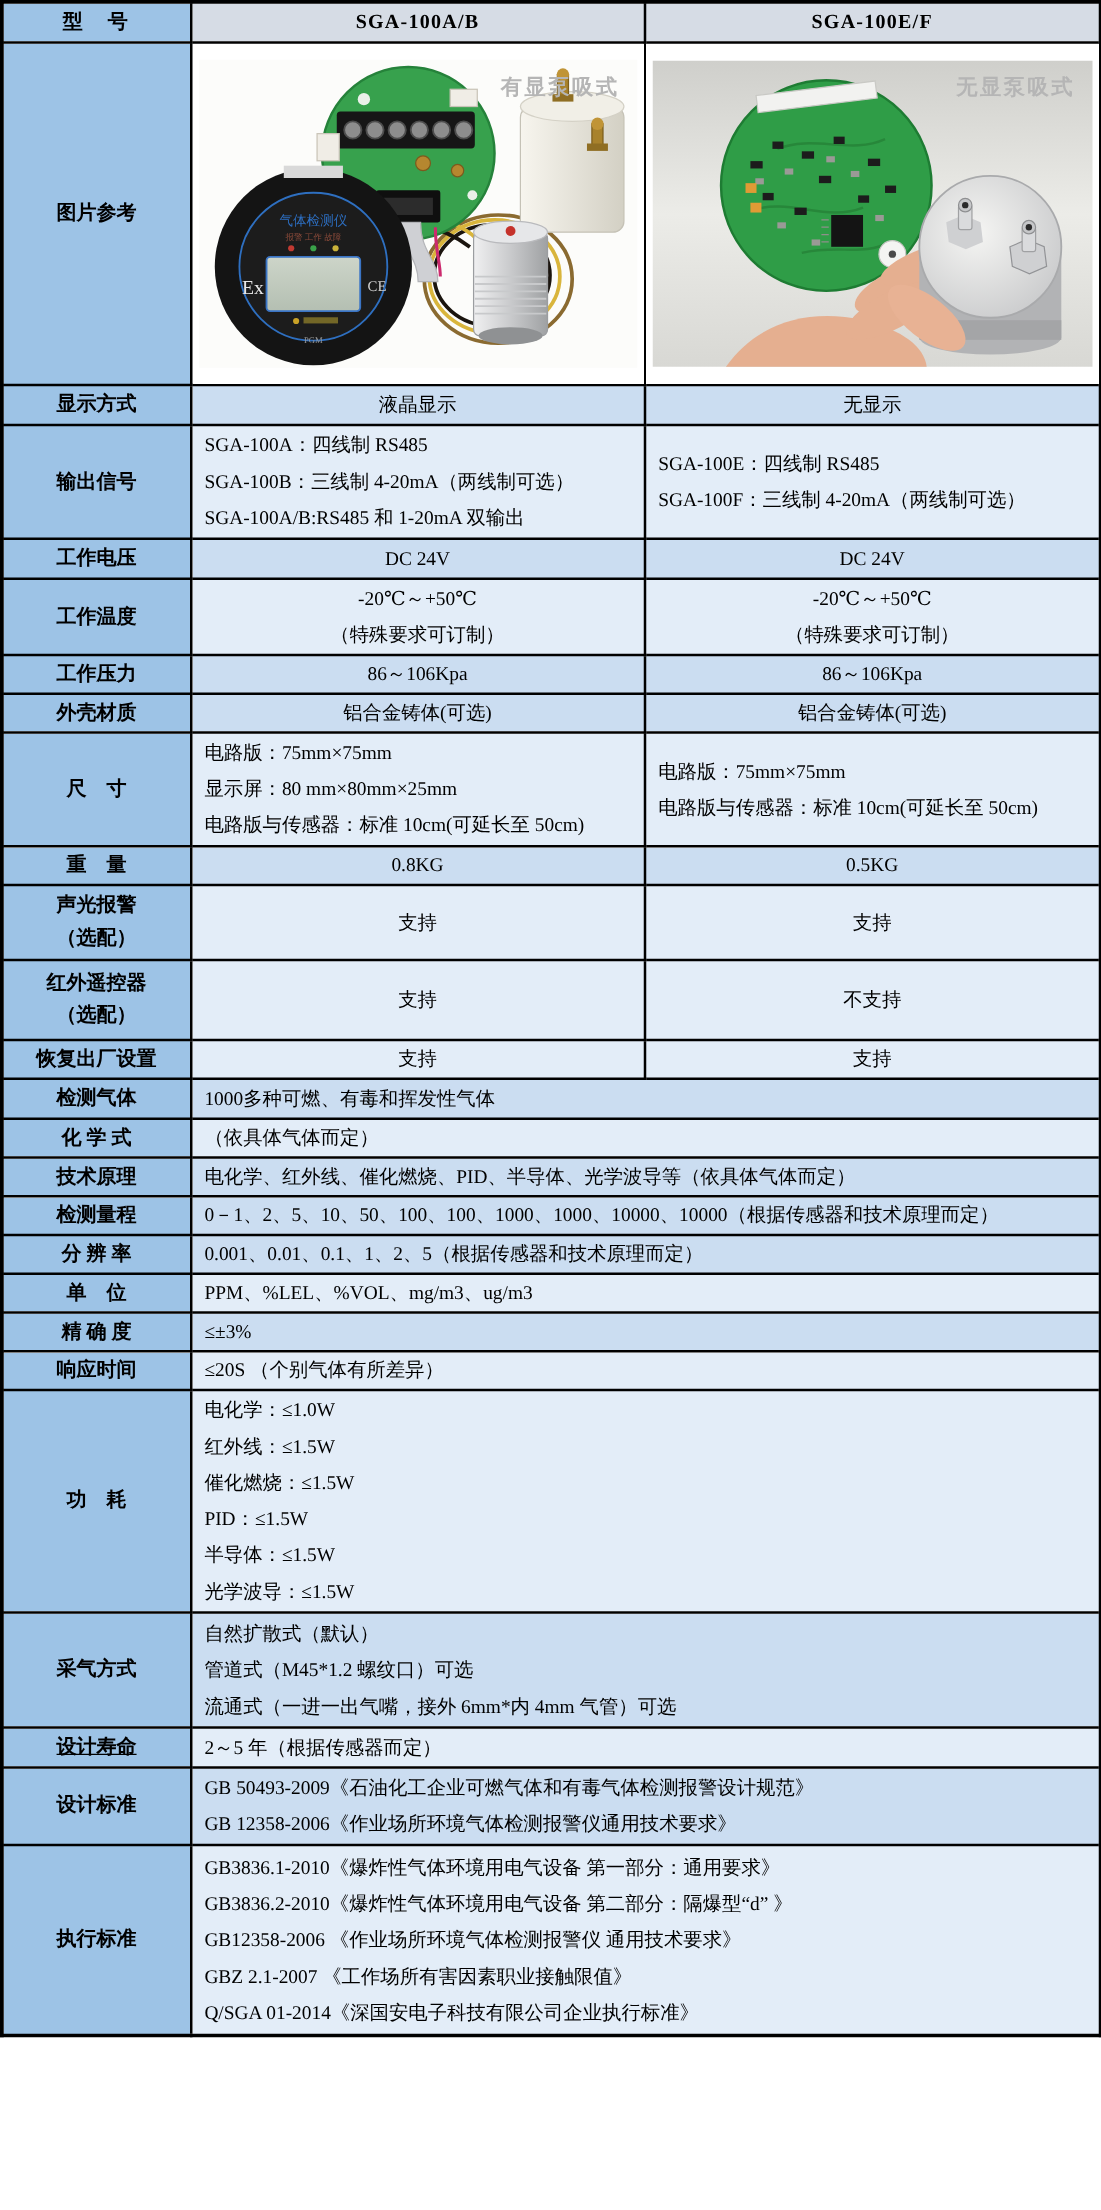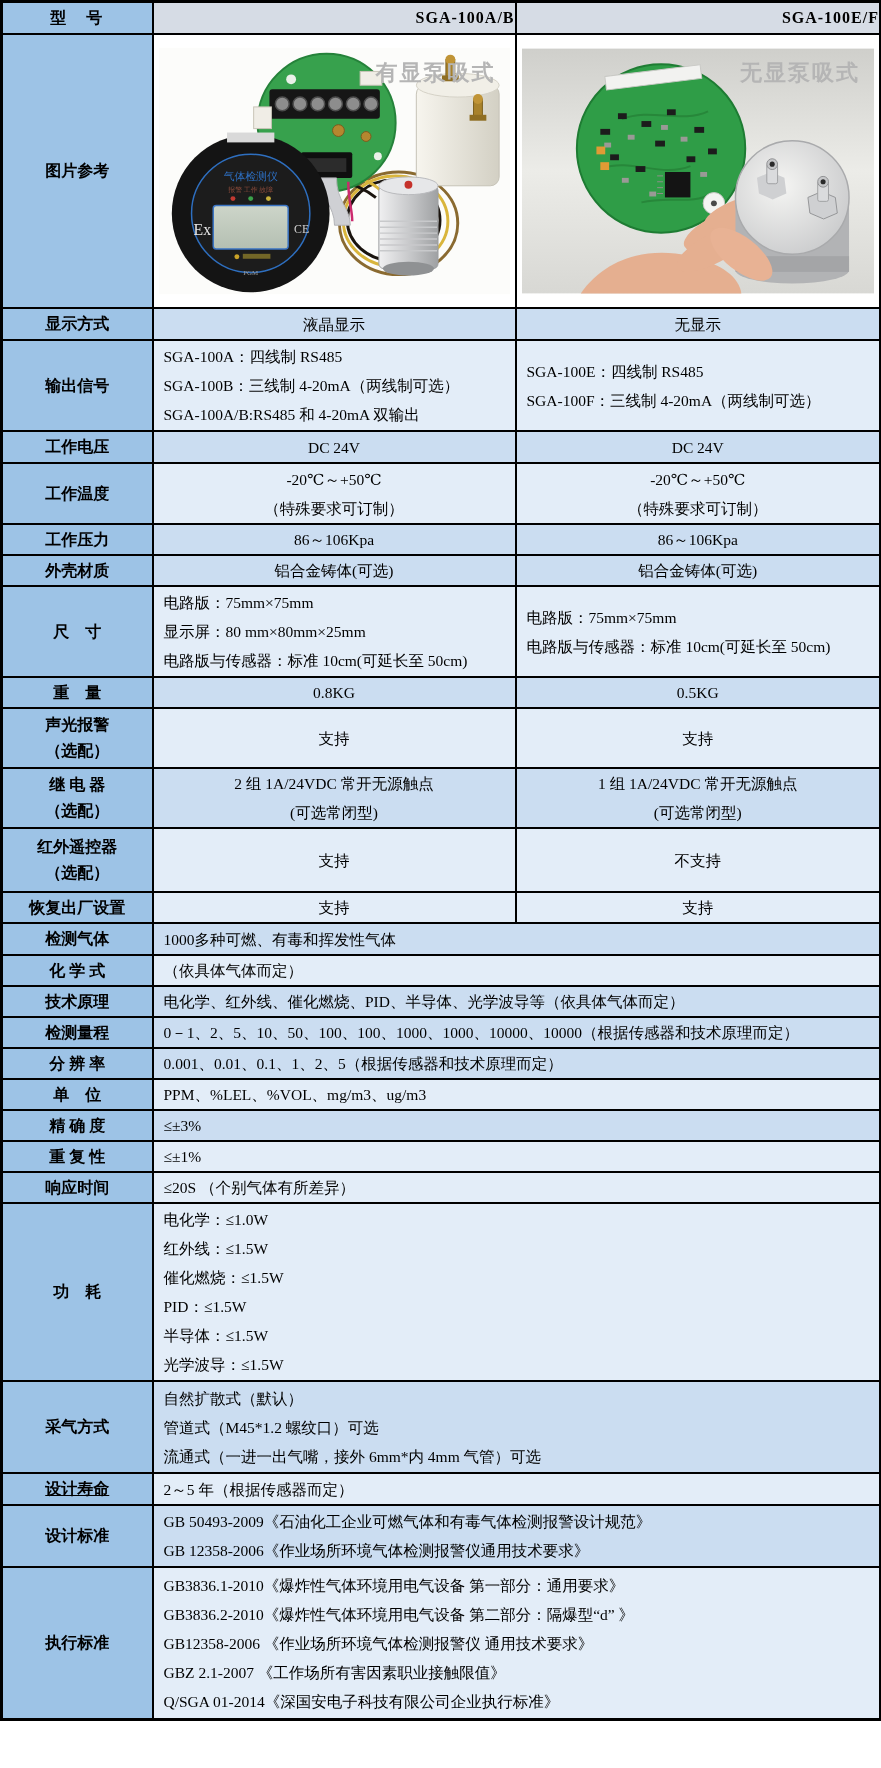--- a/index.html
+++ b/index.html
@@ -8,33 +8,33 @@
     --row-blue:#CBDDF1;
     --row-light:#E3EDF8;
     --border:#000000;
     --watermark:#B5B5B5;
   }
   html,body{margin:0;padding:0;background:#ffffff;}
   body{width:881px;font-family:"Liberation Serif","DejaVu Serif",serif;color:#000;}
   table.spec{border-collapse:collapse;width:881px;table-layout:fixed;border:3px solid var(--border);}
   td{border:2px solid var(--border);padding:0;vertical-align:middle;overflow:hidden;}
   .label-cell{background:var(--label-bg);text-align:center;font-weight:bold;font-size:16px;line-height:26px;}
-  .header-model{background:var(--header-model-bg);text-align:right;font-weight:bold;font-size:16px;height:30px;letter-spacing:1px;}
+  .header-model{background:var(--header-model-bg);text-align:center;font-weight:bold;font-size:16px;height:30px;letter-spacing:1px;}
   .header-label{height:30px;letter-spacing:2px;}
   .data-cell{font-size:15.5px;}
   .tone-blue{background:var(--row-blue);}
   .tone-light{background:var(--row-light);}
   .align-center{text-align:center;}
   .align-left{text-align:left;}
   .align-left .line{padding-left:10px;}
   .line{line-height:29px;}
   .photo-cell{background:#ffffff;height:262px;position:relative;padding:5px;}
   .photo-frame{position:relative;width:100%;height:250px;}
   .photo-frame svg{display:block;width:100%;height:250px;}
-  .watermark{position:absolute;top:12px;right:14px;color:var(--watermark);font-size:22px;letter-spacing:2px;font-weight:bold;}
+  .watermark{position:absolute;top:12px;right:14px;color:var(--watermark);font-size:17px;letter-spacing:2px;font-weight:bold;}
 </style>
 </head>
 <body>
 
 <table class="spec">
   <colgroup>
     <col style="width:151px">
       <col style="width:363px">
       <col style="width:365px">
   </colgroup>
@@ -253,21 +253,21 @@
           <div class="line">无显示</div>
         </td>
       </tr>
       <tr>
         <td class="label-cell" style="height: 89px;">
           <div>输出信号</div>
         </td>
         <td class="data-cell tone-light align-left">
           <div class="line">SGA-100A：四线制 RS485</div>
           <div class="line">SGA-100B：三线制 4-20mA（两线制可选）</div>
-          <div class="line">SGA-100A/B:RS485 和 4-20mA 双输出</div>
+          <div class="line">SGA-100A/B:RS485 和 1-20mA 双输出</div>
         </td>
         <td class="data-cell tone-light align-left">
           <div class="line">SGA-100E：四线制 RS485</div>
           <div class="line">SGA-100F：三线制 4-20mA（两线制可选）</div>
         </td>
       </tr>
       <tr>
         <td class="label-cell" style="height: 30px;">
           <div>工作电压</div>
         </td>
@@ -344,34 +344,20 @@
           <div>（选配）</div>
         </td>
         <td class="data-cell tone-light align-center">
           <div class="line">支持</div>
         </td>
         <td class="data-cell tone-light align-center">
           <div class="line">支持</div>
         </td>
       </tr>
       <tr>
-        <td class="label-cell" style="height: 58px;">
-          <div>继 电 器</div>
-          <div>（选配）</div>
-        </td>
-        <td class="data-cell tone-blue align-center">
-          <div class="line">2 组 1A/24VDC 常开无源触点</div>
-          <div class="line">(可选常闭型)</div>
-        </td>
-        <td class="data-cell tone-blue align-center">
-          <div class="line">1 组 1A/24VDC 常开无源触点</div>
-          <div class="line">(可选常闭型)</div>
-        </td>
-      </tr>
-      <tr>
         <td class="label-cell" style="height: 62px;">
           <div>红外遥控器</div>
           <div>（选配）</div>
         </td>
         <td class="data-cell tone-light align-center">
           <div class="line">支持</div>
         </td>
         <td class="data-cell tone-light align-center">
           <div class="line">不支持</div>
         </td>
@@ -434,28 +420,20 @@
         <td class="data-cell tone-light align-left" colspan="2">
           <div class="line">PPM、%LEL、%VOL、mg/m3、ug/m3</div>
         </td>
       </tr>
       <tr>
         <td class="label-cell" style="height: 29px;">
           <div>精 确 度</div>
         </td>
         <td class="data-cell tone-blue align-left" colspan="2">
           <div class="line">≤±3%</div>
-        </td>
-      </tr>
-      <tr>
-        <td class="label-cell" style="height: 29px;">
-          <div>重 复 性</div>
-        </td>
-        <td class="data-cell tone-light align-left" colspan="2">
-          <div class="line">≤±1%</div>
         </td>
       </tr>
       <tr>
         <td class="label-cell" style="height: 29px;">
           <div>响应时间</div>
         </td>
         <td class="data-cell tone-light align-left" colspan="2">
           <div class="line">≤20S （个别气体有所差异）</div>
         </td>
       </tr>

